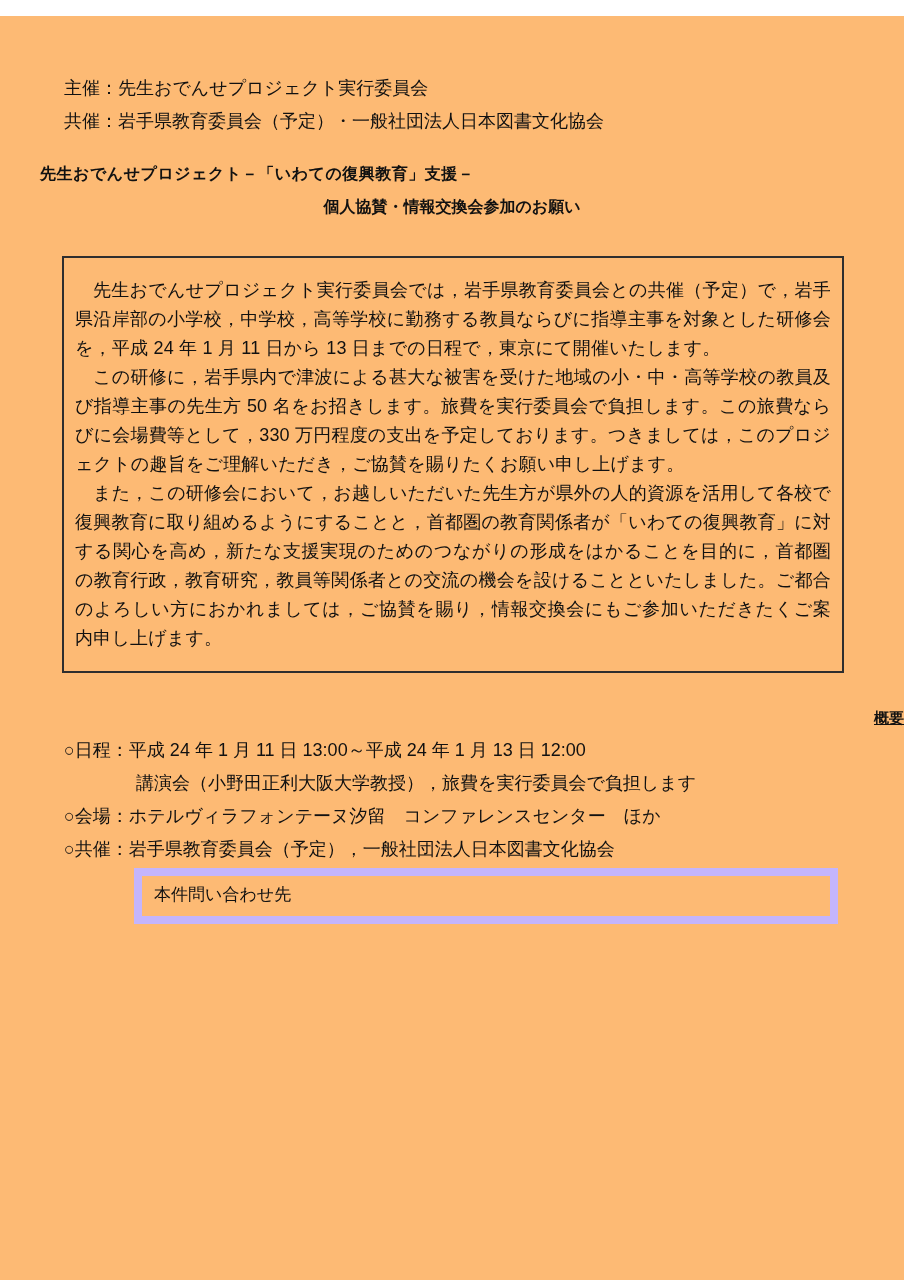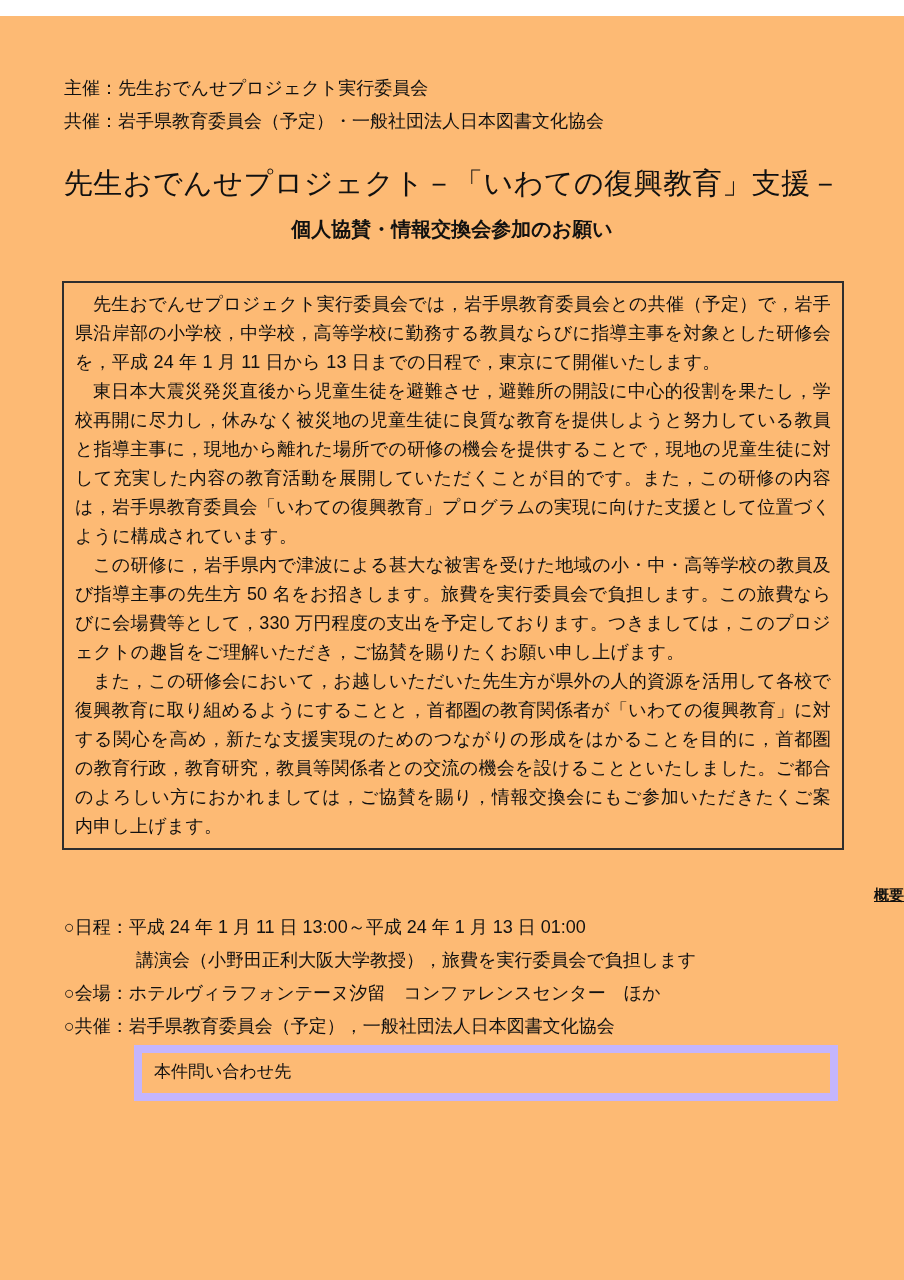--- a/index.html
+++ b/index.html
@@ -18,37 +18,36 @@
     overflow: hidden;
     box-sizing: border-box;
   }
   .header-lines {
     padding: 56px 64px 0 64px;
     font-size: 18px;
     line-height: 33px;
   }
   .doc-title {
     margin: 26px 40px 0 40px;
-    text-align: center;
-    font-size: 29px;
-    font-weight: normal;
+    font-size: 16px;
+    font-weight: bold;
     letter-spacing: 0.5px;
   }
   .doc-subtitle {
     margin: 12px 40px 0 40px;
     text-align: center;
-    font-size: 20px;
+    font-size: 16px;
     font-weight: bold;
   }
   .main-box {
     box-sizing: border-box;
     width: 782px;
     margin: 38px auto 0 62px;
     border: 2px solid #2e2e2e;
-    padding: 7px 11px;
+    padding: 18px 11px;
   }
   .para {
     font-size: 18px;
     line-height: 29px;
     text-align: justify;
     text-indent: 1em;
     letter-spacing: 0.2px;
   }
   .summary-heading {
     margin: 36px 0 6px 0;
@@ -83,29 +82,28 @@
   <div class="header-lines">
     <div>主催：先生おでんせプロジェクト実行委員会</div>
     <div>共催：岩手県教育委員会（予定）・一般社団法人日本図書文化協会</div>
   </div>
 
   <div class="doc-title">先生おでんせプロジェクト－「いわての復興教育」支援－</div>
   <div class="doc-subtitle">個人協賛・情報交換会参加のお願い</div>
 
   <div class="main-box">
       <div class="para">先生おでんせプロジェクト実行委員会では，岩手県教育委員会との共催（予定）で，岩手県沿岸部の小学校，中学校，高等学校に勤務する教員ならびに指導主事を対象とした研修会を，平成 24 年 1 月 11 日から 13 日までの日程で，東京にて開催いたします。</div>
-      <div class="para">東日本大震災発災直後から児童生徒を避難させ，避難所の開設に中心的役割を果たし，学校再開に尽力し，休みなく被災地の児童生徒に良質な教育を提供しようと努力している教員と指導主事に，現地から離れた場所での研修の機会を提供することで，現地の児童生徒に対して充実した内容の教育活動を展開していただくことが目的です。また，この研修の内容は，岩手県教育委員会「いわての復興教育」プログラムの実現に向けた支援として位置づくように構成されています。</div>
       <div class="para">この研修に，岩手県内で津波による甚大な被害を受けた地域の小・中・高等学校の教員及び指導主事の先生方 50 名をお招きします。旅費を実行委員会で負担します。この旅費ならびに会場費等として，330 万円程度の支出を予定しております。つきましては，このプロジェクトの趣旨をご理解いただき，ご協賛を賜りたくお願い申し上げます。</div>
       <div class="para">また，この研修会において，お越しいただいた先生方が県外の人的資源を活用して各校で復興教育に取り組めるようにすることと，首都圏の教育関係者が「いわての復興教育」に対する関心を高め，新たな支援実現のためのつながりの形成をはかることを目的に，首都圏の教育行政，教育研究，教員等関係者との交流の機会を設けることといたしました。ご都合のよろしい方におかれましては，ご協賛を賜り，情報交換会にもご参加いただきたくご案内申し上げます。</div>
     </div>
 
   <div class="summary-heading">概要</div>
 
   <div class="summary-list">
-      <div class="summary-line">○日程：平成 24 年 1 月 11 日 13:00～平成 24 年 1 月 13 日 01:00</div>
+      <div class="summary-line">○日程：平成 24 年 1 月 11 日 13:00～平成 24 年 1 月 13 日 12:00</div>
       <div class="summary-line">　　　　講演会（小野田正利大阪大学教授），旅費を実行委員会で負担します</div>
       <div class="summary-line">○会場：ホテルヴィラフォンテーヌ汐留　コンファレンスセンター　ほか</div>
       <div class="summary-line">○共催：岩手県教育委員会（予定），一般社団法人日本図書文化協会</div>
     </div>
 
   <div class="contact-box">
     <div class="contact-title">本件問い合わせ先</div>
   </div>
 
 </div>

